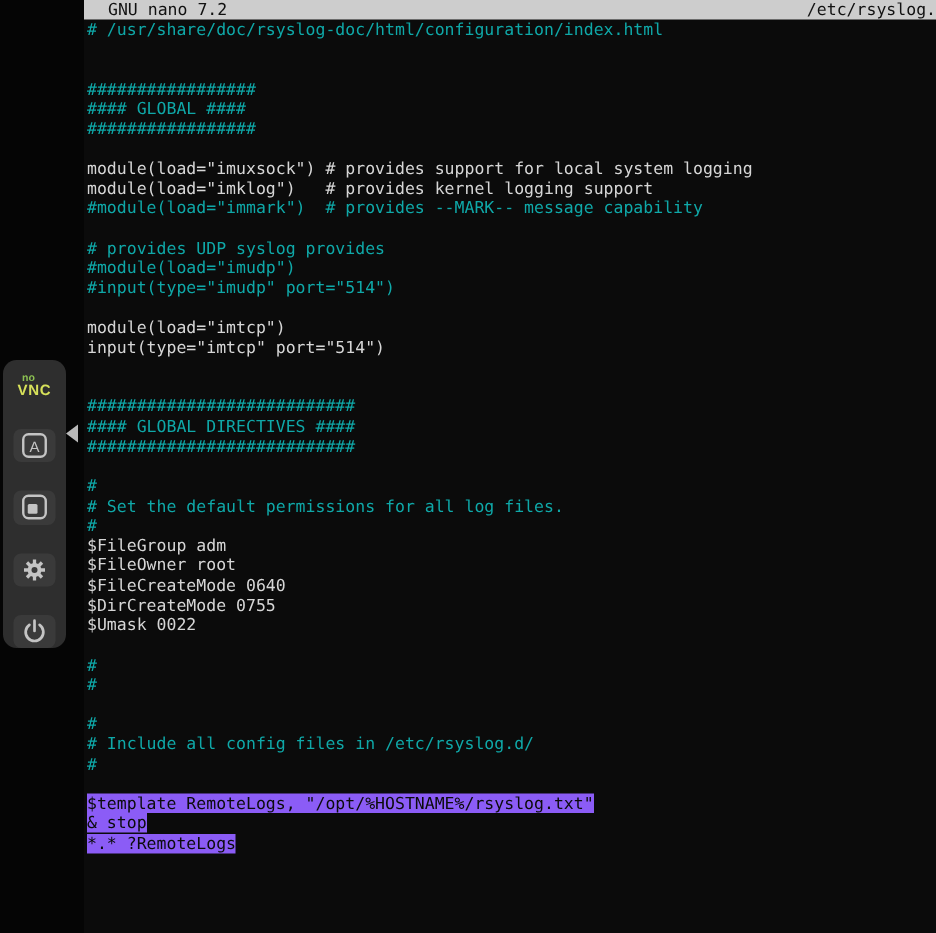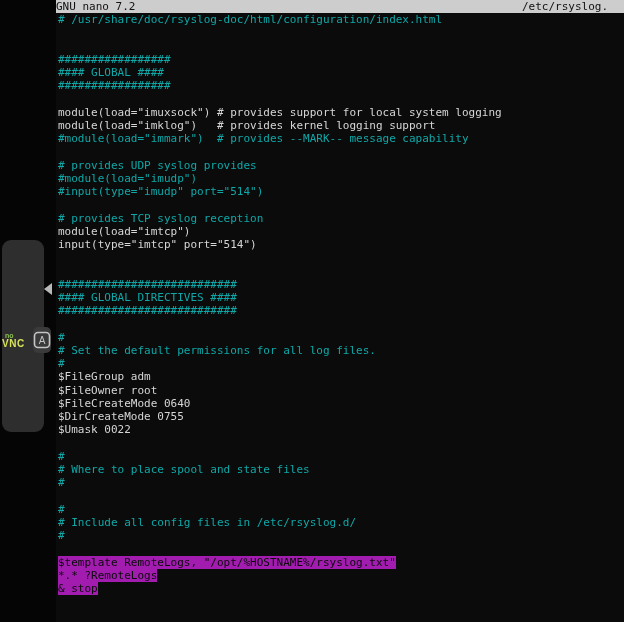--- a/index.html
+++ b/index.html
@@ -12,37 +12,37 @@
   .terminal{
     position:absolute;left:56px;top:0;width:568px;height:622px;
     background:#0b0b0b;overflow:hidden;
   }
   .titlebar{
     height:13px;background:#cdcdcd;color:#111;
     font-size:11px;line-height:13px;
     display:flex;justify-content:space-between;
     white-space:pre;overflow:hidden;
   }
-  .titlebar .app{padding-left:0;}
-  .titlebar .file{padding-right:16px;}
+  .titlebar .app{padding-left:16px;}
+  .titlebar .file{padding-right:0;}
   .buffer{padding-left:2px;}
   .line{
     height:13.24px;line-height:13.24px;font-size:11px;
     white-space:pre;color:#d6d6d6;
   }
   .line.comment{color:#0fa8a8;}
   .line.code{color:#d6d6d6;}
   .line.blank{color:transparent;}
-  .line.selected .sel{background:#a21caf;color:#0b0b0b;}
+  .line.selected .sel{background:#8b5cf6;color:#0b0b0b;}
   
   .vnc-panel{
     position:absolute;left:2px;top:240px;width:42px;height:192px;
     background:#2e2e2e;border-radius:9px;
-    display:flex;flex-direction:row;align-items:center;
-    justify-content:flex-start;gap:8px;padding-top:7px;box-sizing:border-box;
+    display:flex;flex-direction:column;align-items:center;
+    justify-content:flex-start;gap:19px;padding-top:7px;box-sizing:border-box;
   }
   .vnc-logo{text-align:center;line-height:1;padding:2px 0 1px 0;}
   .logo-no{display:block;font-family:"Liberation Sans",sans-serif;font-size:7px;font-weight:bold;color:#8cc152;text-align:left;padding-left:3px;}
   .logo-vnc{display:block;font-family:"Liberation Sans",sans-serif;font-size:10px;font-weight:bold;color:#d7e15a;letter-spacing:.5px;}
   .vnc-btn{
     width:28px;height:26px;background:#3a3a3a;border:none;border-radius:5px;
     display:flex;align-items:center;justify-content:center;cursor:pointer;padding:0;
   }
   .vnc-handle{
     position:absolute;left:44px;top:283px;width:0;height:0;
@@ -115,45 +115,43 @@
         <div class="line comment">#################</div>
         <div class="line blank">&nbsp;</div>
         <div class="line code">module(load="imuxsock") # provides support for local system logging</div>
         <div class="line code">module(load="imklog")   # provides kernel logging support</div>
         <div class="line comment">#module(load="immark")  # provides --MARK-- message capability</div>
         <div class="line blank">&nbsp;</div>
         <div class="line comment"># provides UDP syslog provides</div>
         <div class="line comment">#module(load="imudp")</div>
         <div class="line comment">#input(type="imudp" port="514")</div>
         <div class="line blank">&nbsp;</div>
-        <div class="line comment"># provides TCP syslog reception</div>
         <div class="line code">module(load="imtcp")</div>
         <div class="line code">input(type="imtcp" port="514")</div>
         <div class="line blank">&nbsp;</div>
         <div class="line blank">&nbsp;</div>
         <div class="line comment">###########################</div>
         <div class="line comment">#### GLOBAL DIRECTIVES ####</div>
         <div class="line comment">###########################</div>
         <div class="line blank">&nbsp;</div>
         <div class="line comment">#</div>
         <div class="line comment"># Set the default permissions for all log files.</div>
         <div class="line comment">#</div>
         <div class="line code">$FileGroup adm</div>
         <div class="line code">$FileOwner root</div>
         <div class="line code">$FileCreateMode 0640</div>
         <div class="line code">$DirCreateMode 0755</div>
         <div class="line code">$Umask 0022</div>
         <div class="line blank">&nbsp;</div>
         <div class="line comment">#</div>
-        <div class="line comment"># Where to place spool and state files</div>
         <div class="line comment">#</div>
         <div class="line blank">&nbsp;</div>
         <div class="line comment">#</div>
         <div class="line comment"># Include all config files in /etc/rsyslog.d/</div>
         <div class="line comment">#</div>
         <div class="line blank">&nbsp;</div>
         <div class="line selected"><span class="sel">$template RemoteLogs, "/opt/%HOSTNAME%/rsyslog.txt"</span></div>
+        <div class="line selected"><span class="sel">&amp; stop</span></div>
         <div class="line selected"><span class="sel">*.* ?RemoteLogs</span></div>
-        <div class="line selected"><span class="sel">&amp; stop</span></div>
       </div>
   </div>
 
 </div>
 
 </body></html>

